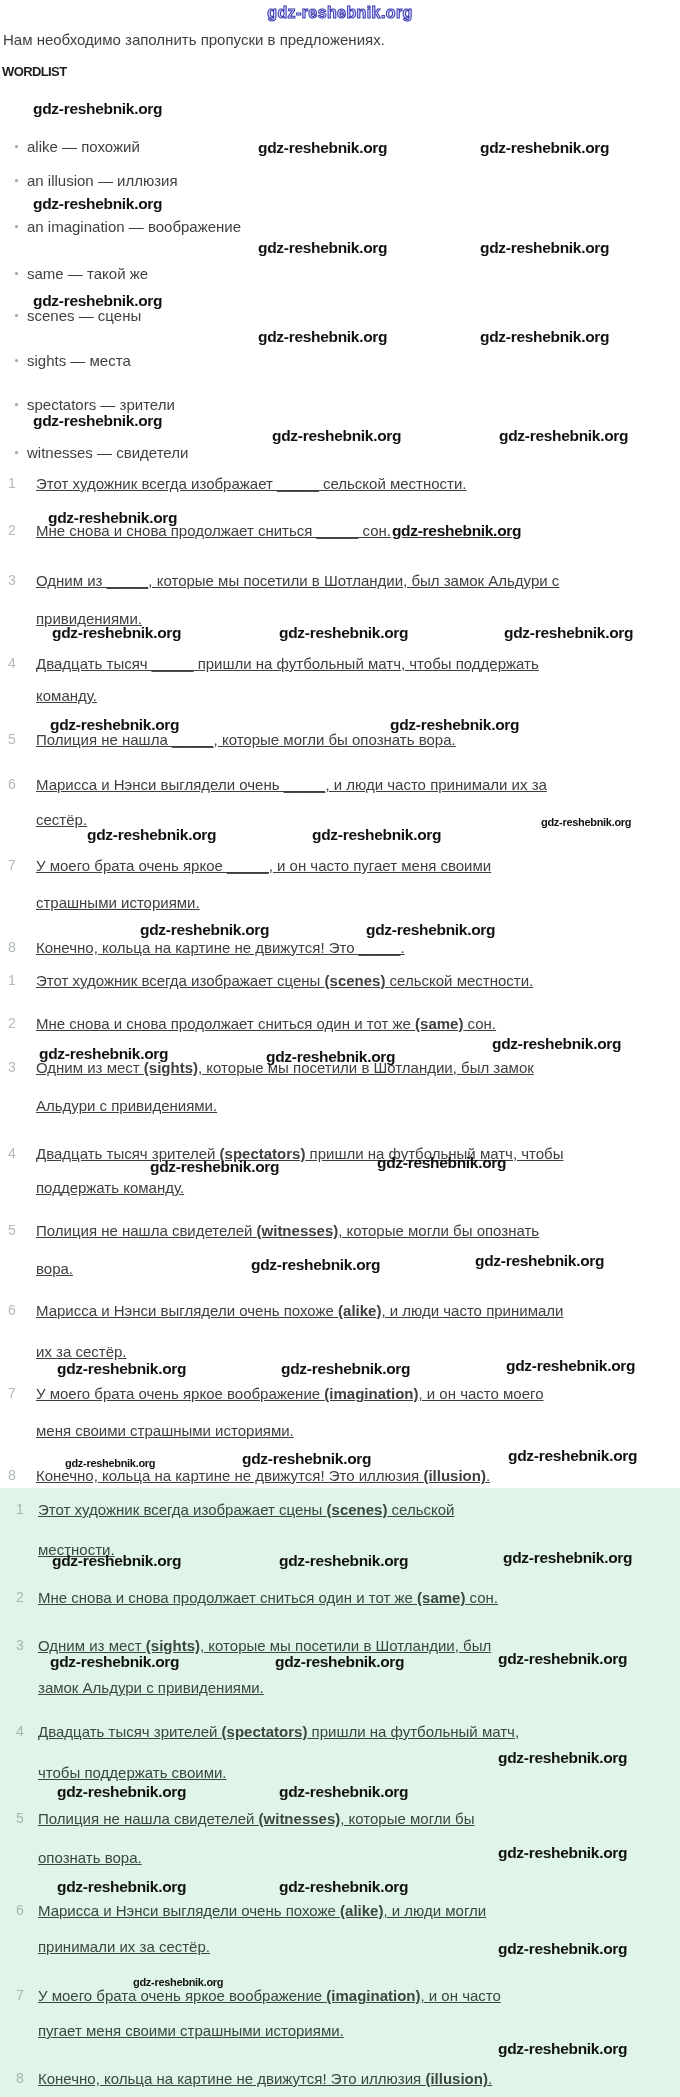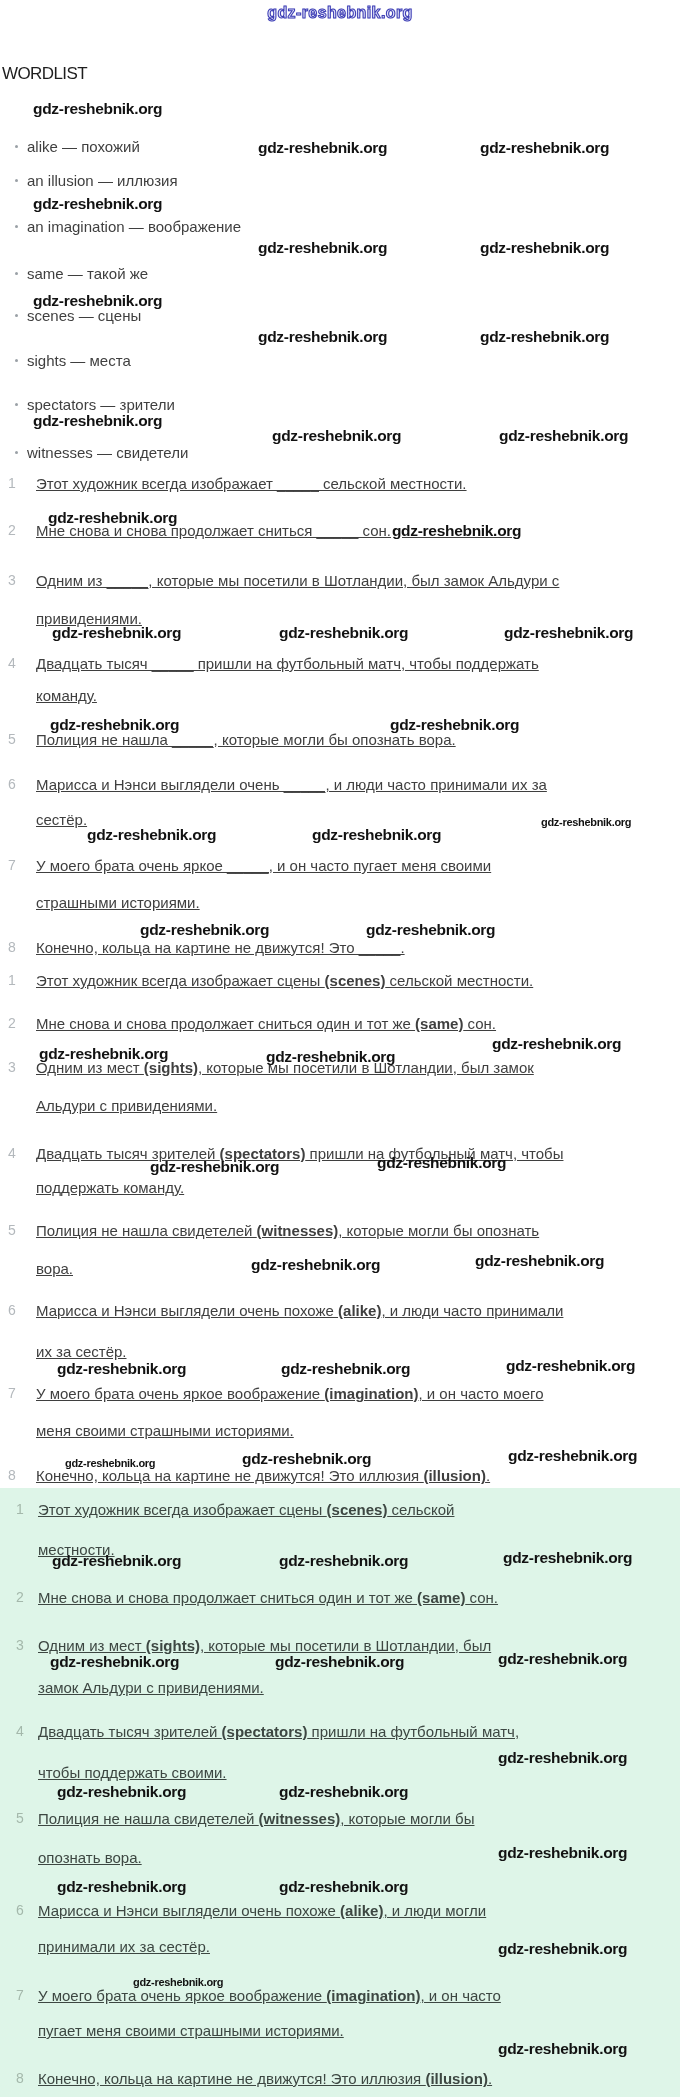--- a/index.html
+++ b/index.html
@@ -23,36 +23,37 @@
   }
   .wm.small{font-size:11px;font-weight:600;}
   .wm.inline{position:static;display:inline;margin-left:1px;}
   .wm-top{
     position:absolute;top:4px;left:0;width:100%;text-align:center;
     font-size:16px;font-weight:700;letter-spacing:.4px;
     color:#dfe0f6;-webkit-text-stroke:1px #3c3db5;text-shadow:0 0 1px #3c3db5;
   }
   .intro{position:absolute;left:3px;top:31px;font-size:15px;}
   .wl-title{
-    position:absolute;left:2px;top:64px;font-size:17px;font-weight:400;
+    position:absolute;left:2px;top:64px;font-size:13px;font-weight:700;
     letter-spacing:-0.6px;color:#1e1e1e;
   }
   .bullet{position:absolute;left:27px;font-size:15px;line-height:17px;white-space:nowrap;}
   .dot{
     position:absolute;left:-12px;top:7px;width:3px;height:3px;border-radius:50%;
     background:#9aa0a6;
   }
 </style>
 </head>
 <body>
 
 <div class="page">
   <div class="green-bg"></div>
 
   <div class="wm-top">gdz-reshebnik.org</div>
+  <div class="intro">Нам необходимо заполнить пропуски в предложениях.</div>
   <div class="wl-title">WORDLIST</div>
 
   <span class="wm" style="left:33px;top:101px">gdz-reshebnik.org</span>
   <div class="bullet" style="top:138px"><span class="dot"></span><span>alike — похожий</span></div>
   <span class="wm" style="left:258px;top:140px">gdz-reshebnik.org</span>
   <span class="wm" style="left:480px;top:140px">gdz-reshebnik.org</span>
   <div class="bullet" style="top:172px"><span class="dot"></span><span>an illusion — иллюзия</span></div>
   <span class="wm" style="left:33px;top:196px">gdz-reshebnik.org</span>
   <div class="bullet" style="top:218px"><span class="dot"></span><span>an imagination — воображение</span></div>
   <span class="wm" style="left:258px;top:240px">gdz-reshebnik.org</span>

